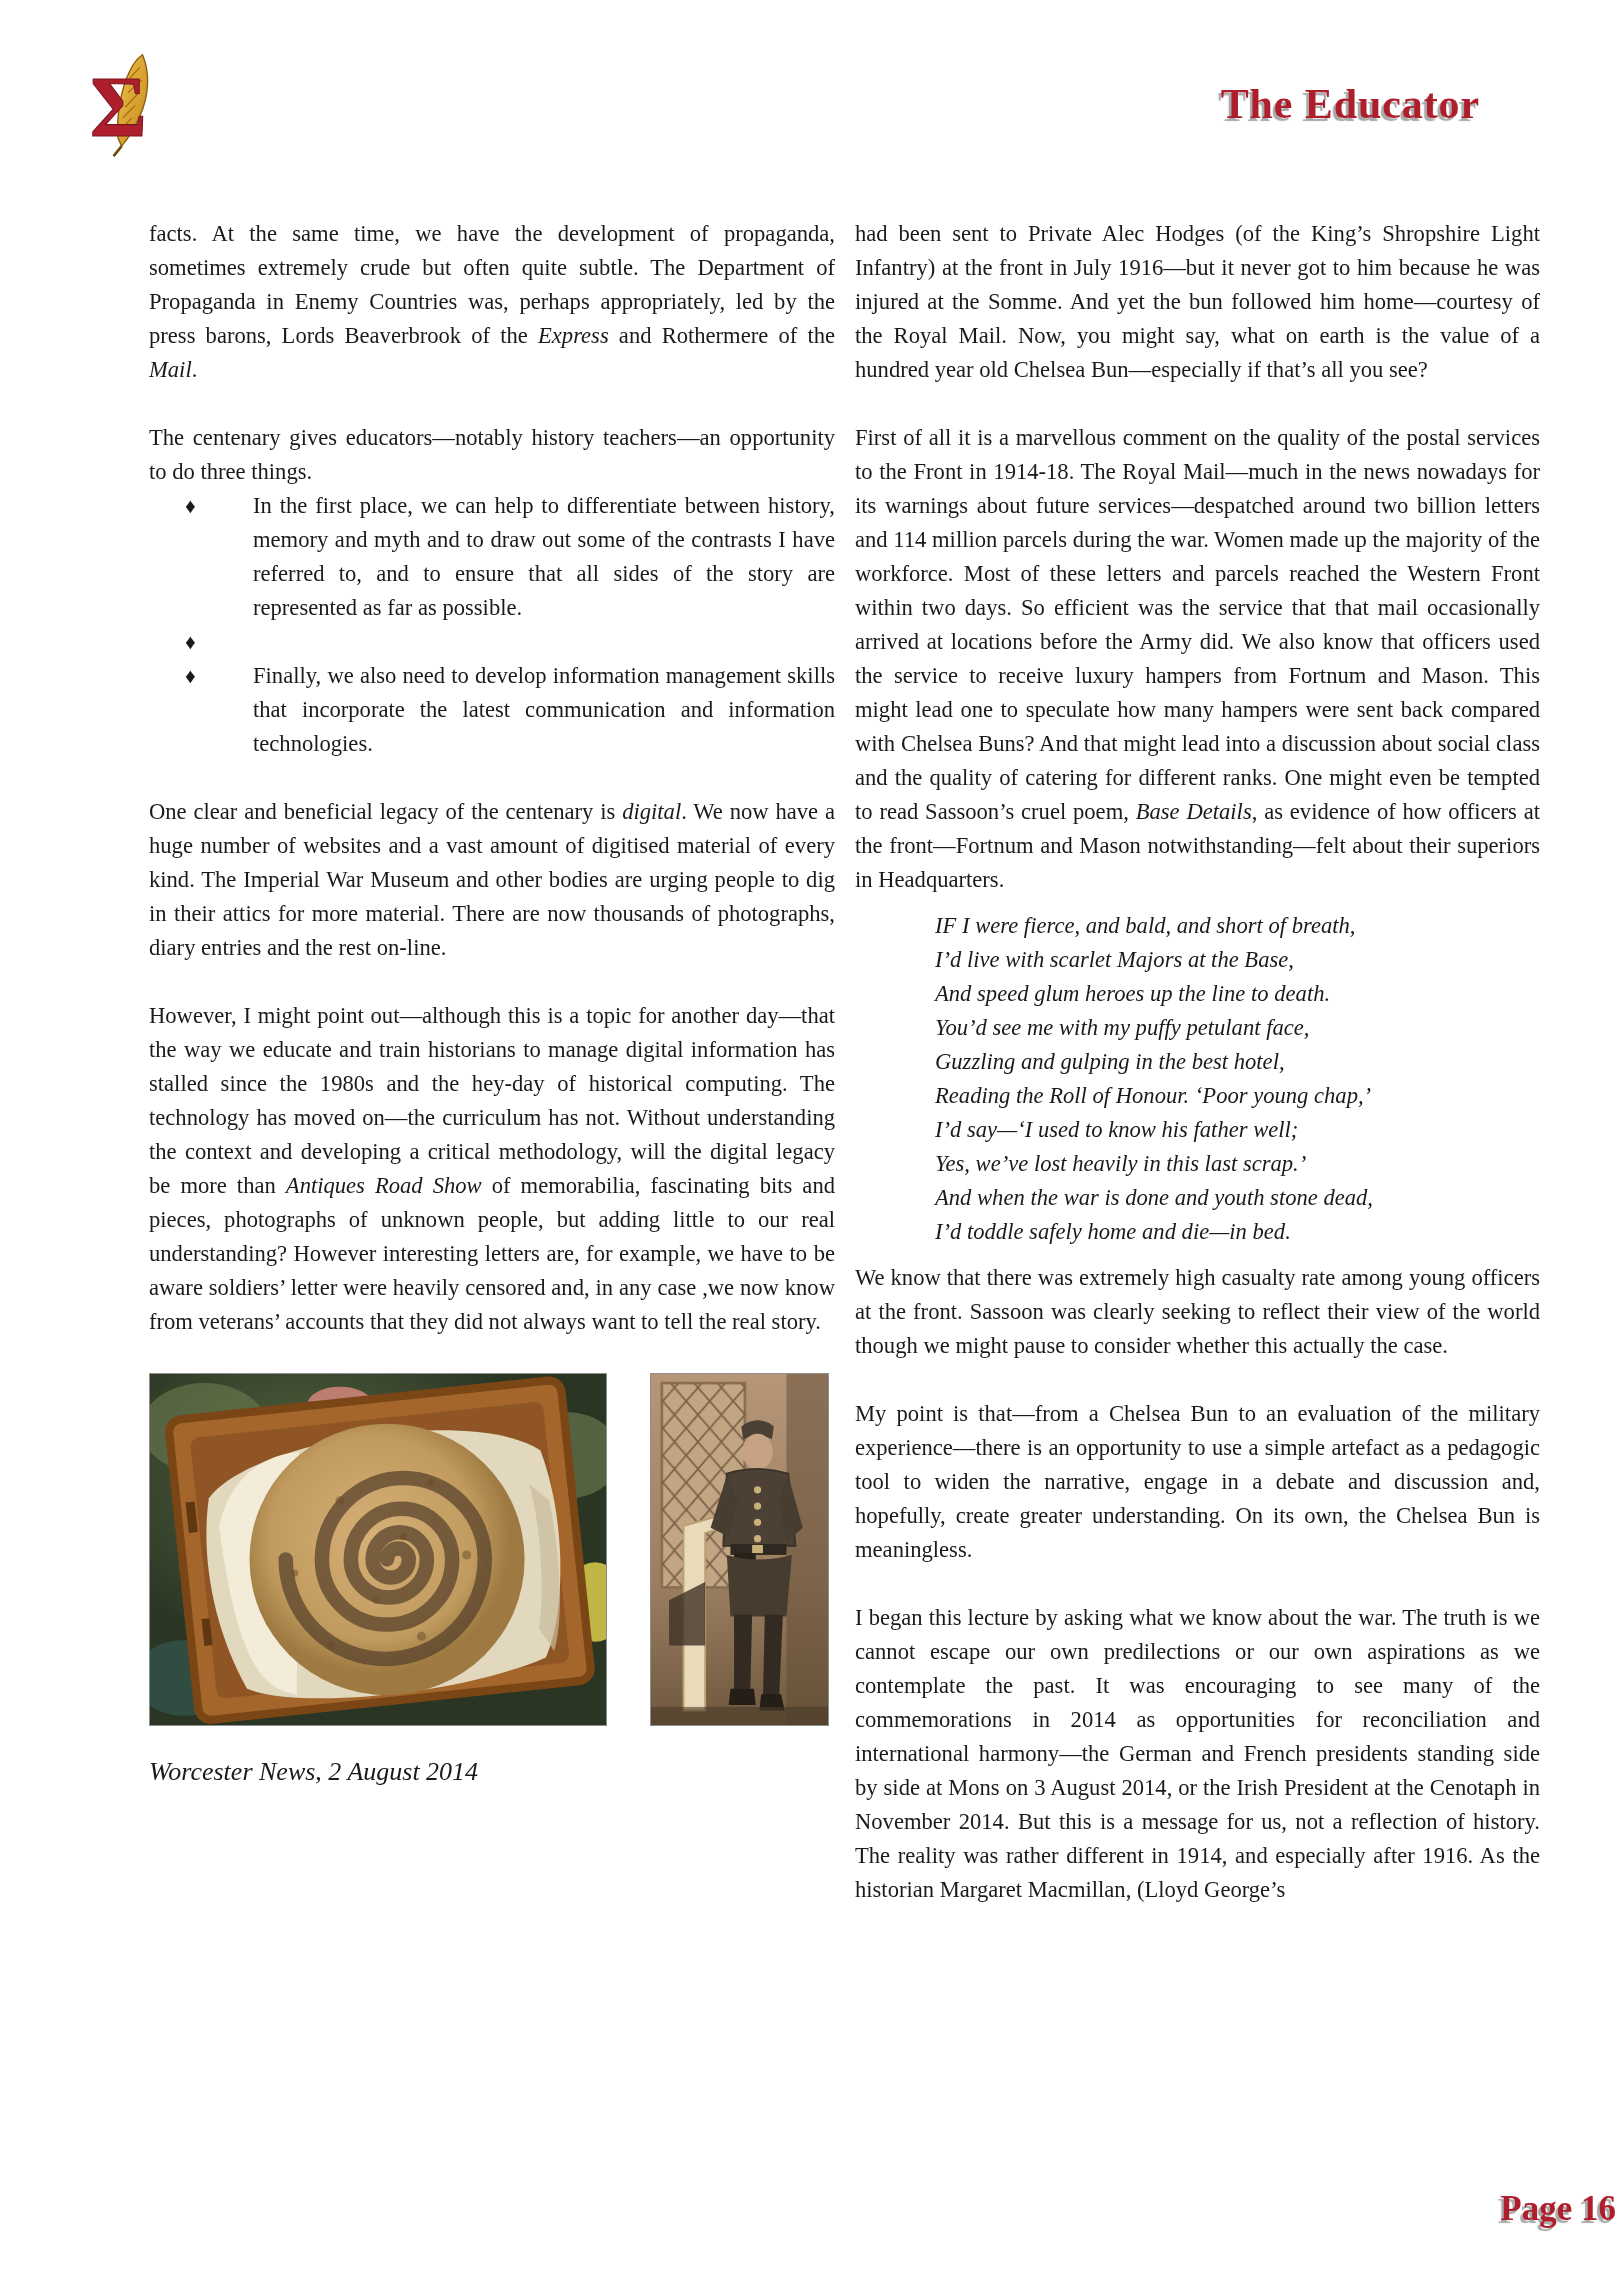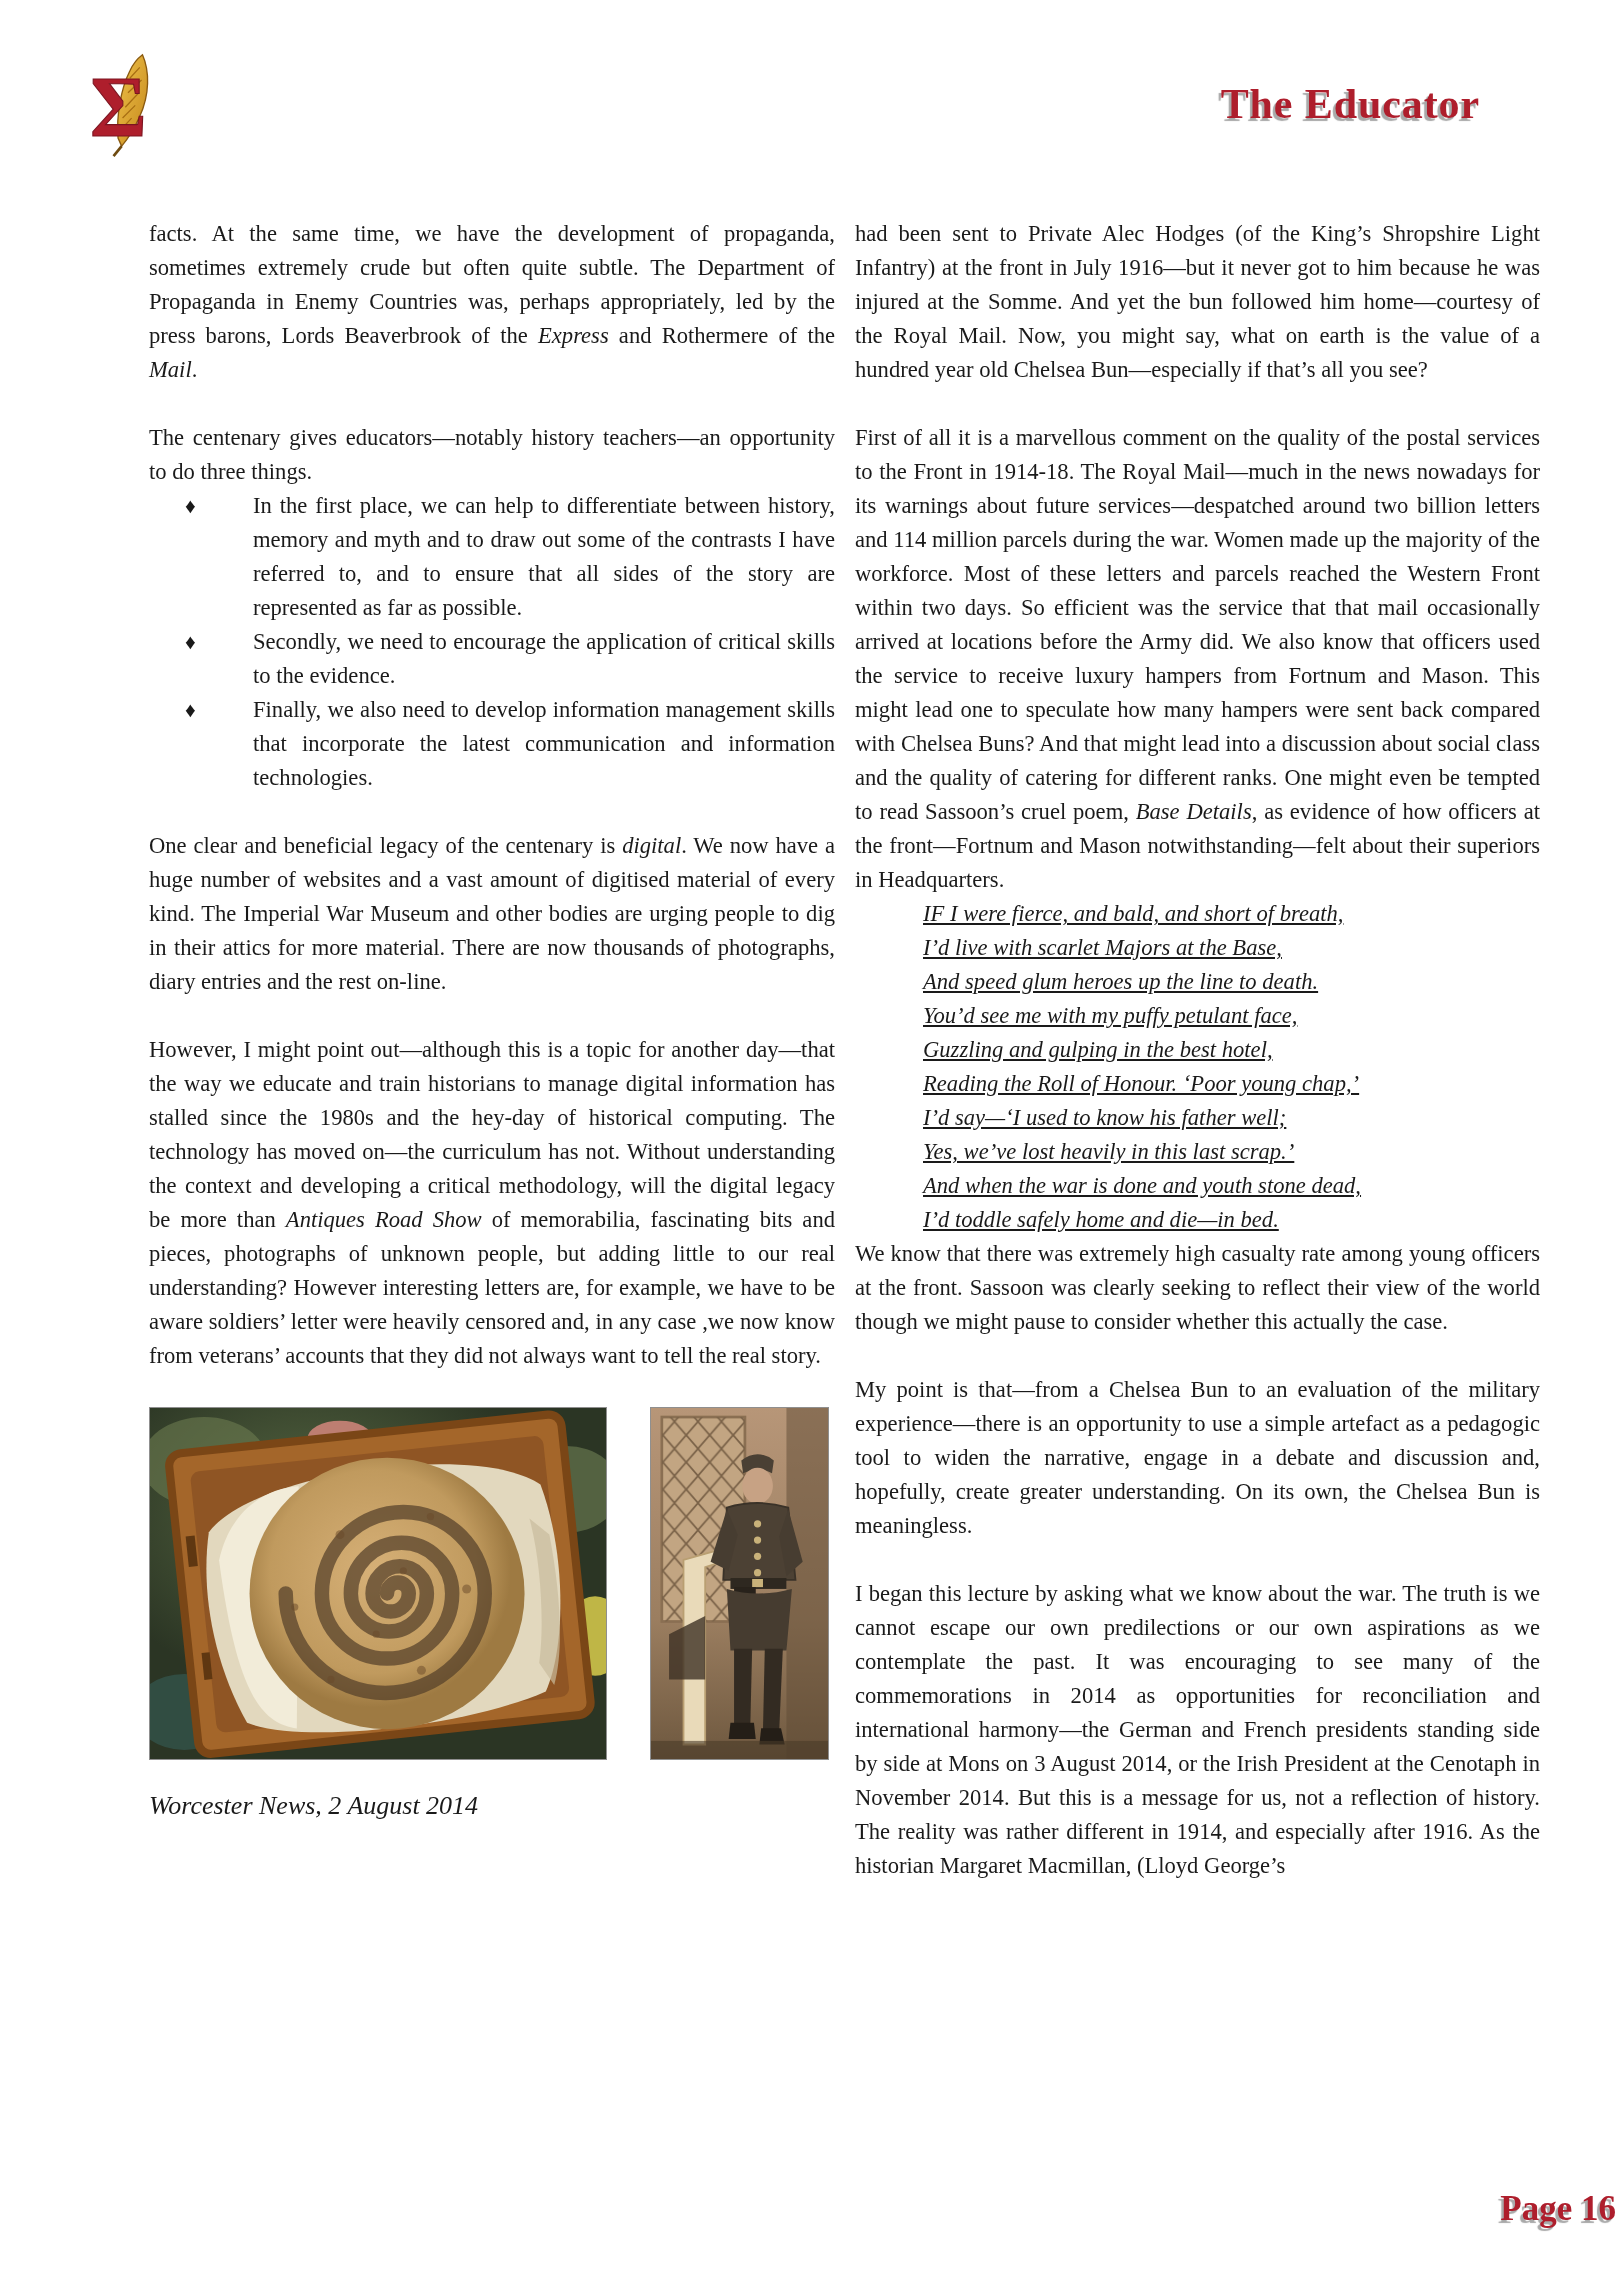--- a/index.html
+++ b/index.html
@@ -23,21 +23,21 @@
   .col-right { left:855px; width:685px; }
   p.para { margin:0; }
   p.spaced { margin:0 0 34px 0; }
   .bullet-list { margin:0 0 34px 0; }
   .bullet-item { display:flex; }
   .bullet {
     flex:0 0 104px; width:104px; box-sizing:border-box;
     padding-left:36px; font-size:21px;
   }
   .bullet-text { flex:1; text-align:justify; }
-  .poem { margin:0;text-decoration:underline; }
+  .poem { margin:12px; }
   .poem .poem-line { font-style:italic; margin-left:68px; }
   
   .photo-row { display:flex; gap:43px; margin-top:31px; align-items:flex-start; }
   .photo { border:1.8px solid #8f8f8f; line-height:0; }
   .caption { margin-top:29px; font-style:italic; font-size:26px; text-align:left; }
   
   .page-number {
     position:absolute; top:2189px; left:0; width:100%; text-align:right;
     font-size:35px; font-weight:bold; color:#AE1E2C;
     text-shadow:-2.7px 2.7px 0.9px #a9a9a9;
@@ -71,21 +71,20 @@
     <p class="para spaced"><span>facts. At the same time, we have the development of propaganda, sometimes extremely crude but often quite subtle. The Department of Propaganda in Enemy Countries was, perhaps appropriately, led by the press barons, Lords Beaverbrook of the </span><i>Express</i><span> and Rothermere of the </span><i>Mail</i><span>.</span></p>
     <p class="para">The centenary gives educators—notably history teachers—an opportunity to do three things.</p>
 
     <div class="bullet-list">
       <div class="bullet-item">
         <span class="bullet">♦</span>
         <span class="bullet-text">In the first place, we can help to differentiate between history, memory and myth and to draw out some of the contrasts I have referred to, and to ensure that all sides of the story are represented as far as possible.</span>
       </div>
       <div class="bullet-item">
         <span class="bullet">♦</span>
-        <span class="bullet-text">Secondly, we need to encourage the application of critical skills to the evidence.</span>
       </div>
       <div class="bullet-item">
         <span class="bullet">♦</span>
         <span class="bullet-text">Finally, we also need to develop information management skills that incorporate the latest communication and information technologies.</span>
       </div>
     </div>
 
     <p class="para spaced"><span>One clear and beneficial legacy of the centenary is </span><i>digital</i><span>. We now have a huge number of websites and a vast amount of digitised material of every kind. The Imperial War Museum and other bodies are urging people to dig in their attics for more material. There are now thousands of photographs, diary entries and the rest on-line.</span></p>
     <p class="para spaced"><span>However, I might point out—although this is a topic for another day—that the way we educate and train historians to manage digital information has stalled since the 1980s and the hey-day of historical computing. The technology has moved on—the curriculum has not. Without understanding the context and developing a critical methodology, will the digital legacy be more than </span><i>Antiques Road Show</i><span> of memorabilia, fascinating bits and pieces, photographs of unknown people, but adding little to our real understanding? However interesting letters are, for example, we have to be aware soldiers’ letter were heavily censored and, in any case ,we now know from veterans’ accounts that they did not always want to tell the real story.</span></p>
 

